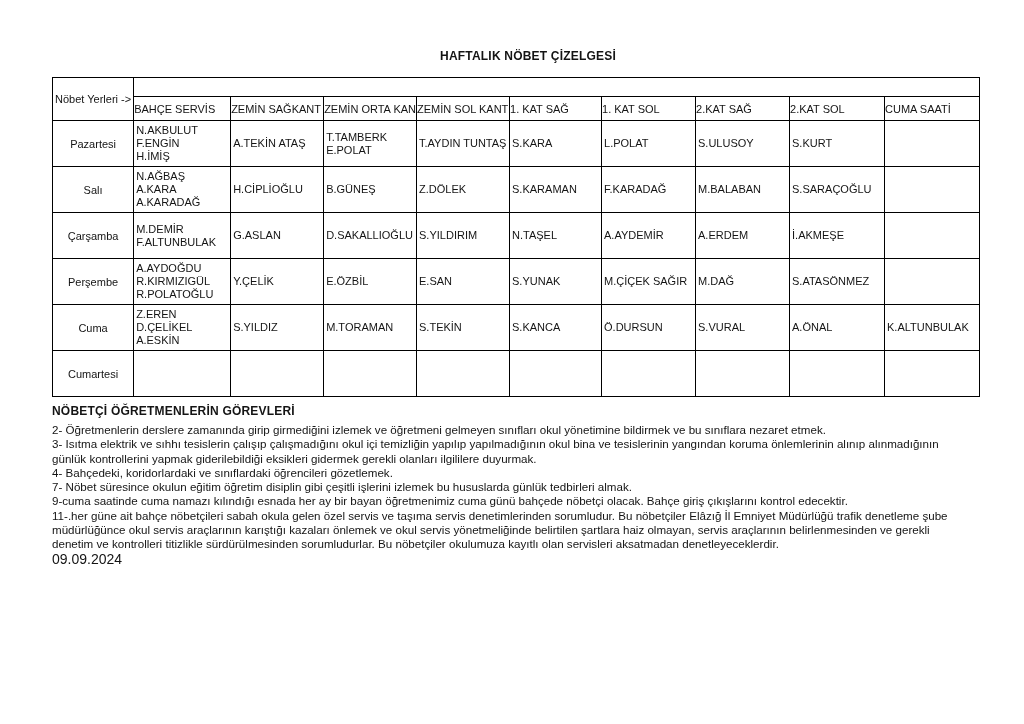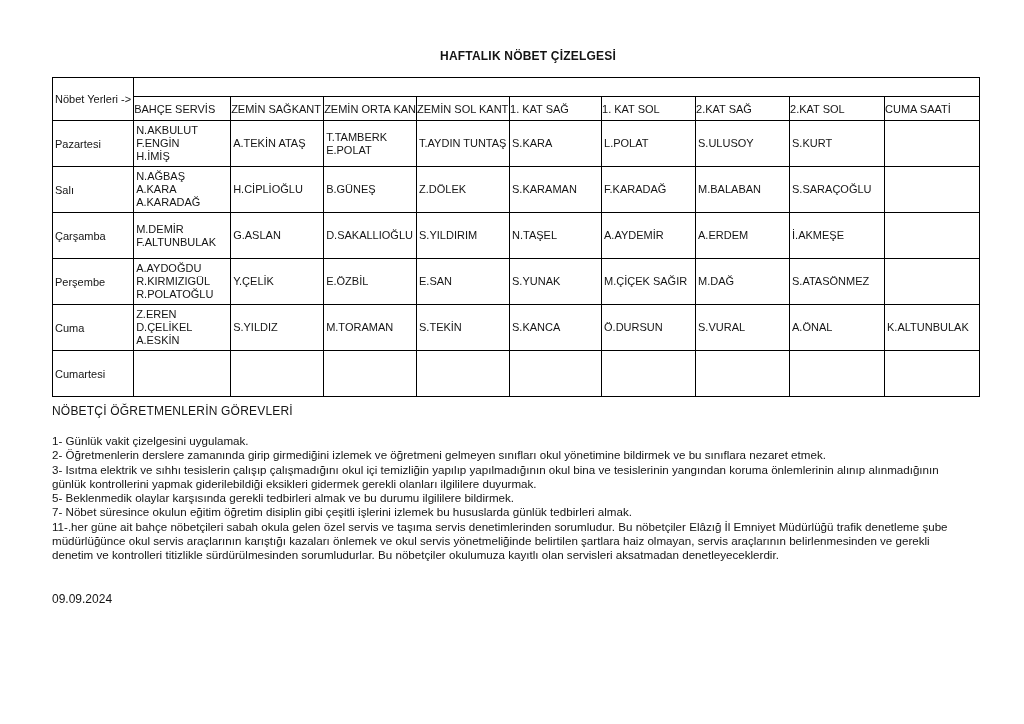--- a/index.html
+++ b/index.html
@@ -8,27 +8,27 @@
   .page { width:1024px; height:724px; position:relative; }
 
   .title { padding-top:49px; text-align:center; font-size:12px; font-weight:bold; letter-spacing:.2px;padding-left:32px; }
 
   table.schedule { border-collapse:collapse; table-layout:fixed; margin:14px 0 0 52px; border:1px solid #000; }
   table.schedule td { border:1px solid #000; overflow:hidden; font-size:11px; padding:1px 2px; vertical-align:middle; }
   tr.toprow td.topspan { height:19px; }
   td.corner { font-size:10.3px; vertical-align:bottom; padding:0 1px 6px 2px; white-space:nowrap; }
   tr.headrow td { height:24px; white-space:nowrap; padding:1px 0; }
   tbody.days td { height:46px; }
-  td.day { font-size:11px; padding-left:3px; }
+  td.day { font-size:11px; padding-left:3px;text-align:center; }
   td.cell { white-space:pre-line; line-height:13px; padding-left:3px; }
 
   .duties { margin:7px 0 0 52px; width:918px; }
-  .duties-heading { font-size:12px; font-weight:normal; margin-bottom:16px; letter-spacing:.2px; }
+  .duties-heading { font-size:12px; font-weight:bold; margin-bottom:5px; letter-spacing:.2px; }
   .note { font-size:11.6px; line-height:14.3px; }
-  .doc-date { font-size:12px; line-height:14.3px; margin-left:52px;margin-top:29px; }
+  .doc-date { font-size:14px; line-height:14.3px; margin-left:52px; }
 </style>
 </head>
 <body>
 
 <div class="page">
 
   <div class="title">HAFTALIK NÖBET ÇİZELGESİ</div>
 
   <table class="schedule">
     <colgroup>
@@ -142,24 +142,24 @@
           <td class="cell"></td>
           <td class="cell"></td>
           <td class="cell"></td>
         </tr>
       </tbody>
   </table>
 
   <div class="duties">
     <div class="duties-heading">NÖBETÇİ ÖĞRETMENLERİN GÖREVLERİ</div>
     <div id="duties-list">
-        <div class="note">1- Günlük vakit çizelgesini uygulamak.</div>
         <div class="note">2- Öğretmenlerin derslere zamanında girip girmediğini izlemek ve öğretmeni gelmeyen sınıfları okul yönetimine bildirmek ve bu sınıflara nezaret etmek.</div>
         <div class="note">3- Isıtma elektrik ve sıhhı tesislerin çalışıp çalışmadığını okul içi temizliğin yapılıp yapılmadığının okul bina ve tesislerinin yangından koruma önlemlerinin alınıp alınmadığının günlük kontrollerini yapmak giderilebildiği eksikleri gidermek gerekli olanları ilgililere duyurmak.</div>
-        <div class="note">5- Beklenmedik olaylar karşısında gerekli tedbirleri almak ve bu durumu ilgililere bildirmek.</div>
+        <div class="note">4- Bahçedeki, koridorlardaki ve sınıflardaki öğrencileri gözetlemek.</div>
         <div class="note">7- Nöbet süresince okulun eğitim öğretim disiplin gibi çeşitli işlerini izlemek bu hususlarda günlük tedbirleri almak.</div>
+        <div class="note">9-cuma saatinde cuma namazı kılındığı esnada her ay bir bayan öğretmenimiz cuma günü bahçede nöbetçi olacak. Bahçe giriş çıkışlarını kontrol edecektir.</div>
         <div class="note">11-.her güne ait bahçe nöbetçileri sabah okula gelen özel servis ve taşıma servis denetimlerinden sorumludur. Bu nöbetçiler Elâzığ İl Emniyet Müdürlüğü trafik denetleme şube müdürlüğünce okul servis araçlarının karıştığı kazaları önlemek ve okul servis yönetmeliğinde belirtilen şartlara haiz olmayan, servis araçlarının belirlenmesinden ve gerekli denetim ve kontrolleri titizlikle sürdürülmesinden sorumludurlar. Bu nöbetçiler okulumuza kayıtlı olan servisleri aksatmadan denetleyeceklerdir.</div>
       </div>
   </div>
 
   <div class="doc-date">09.09.2024</div>
 
 </div>
 
 </body></html>

